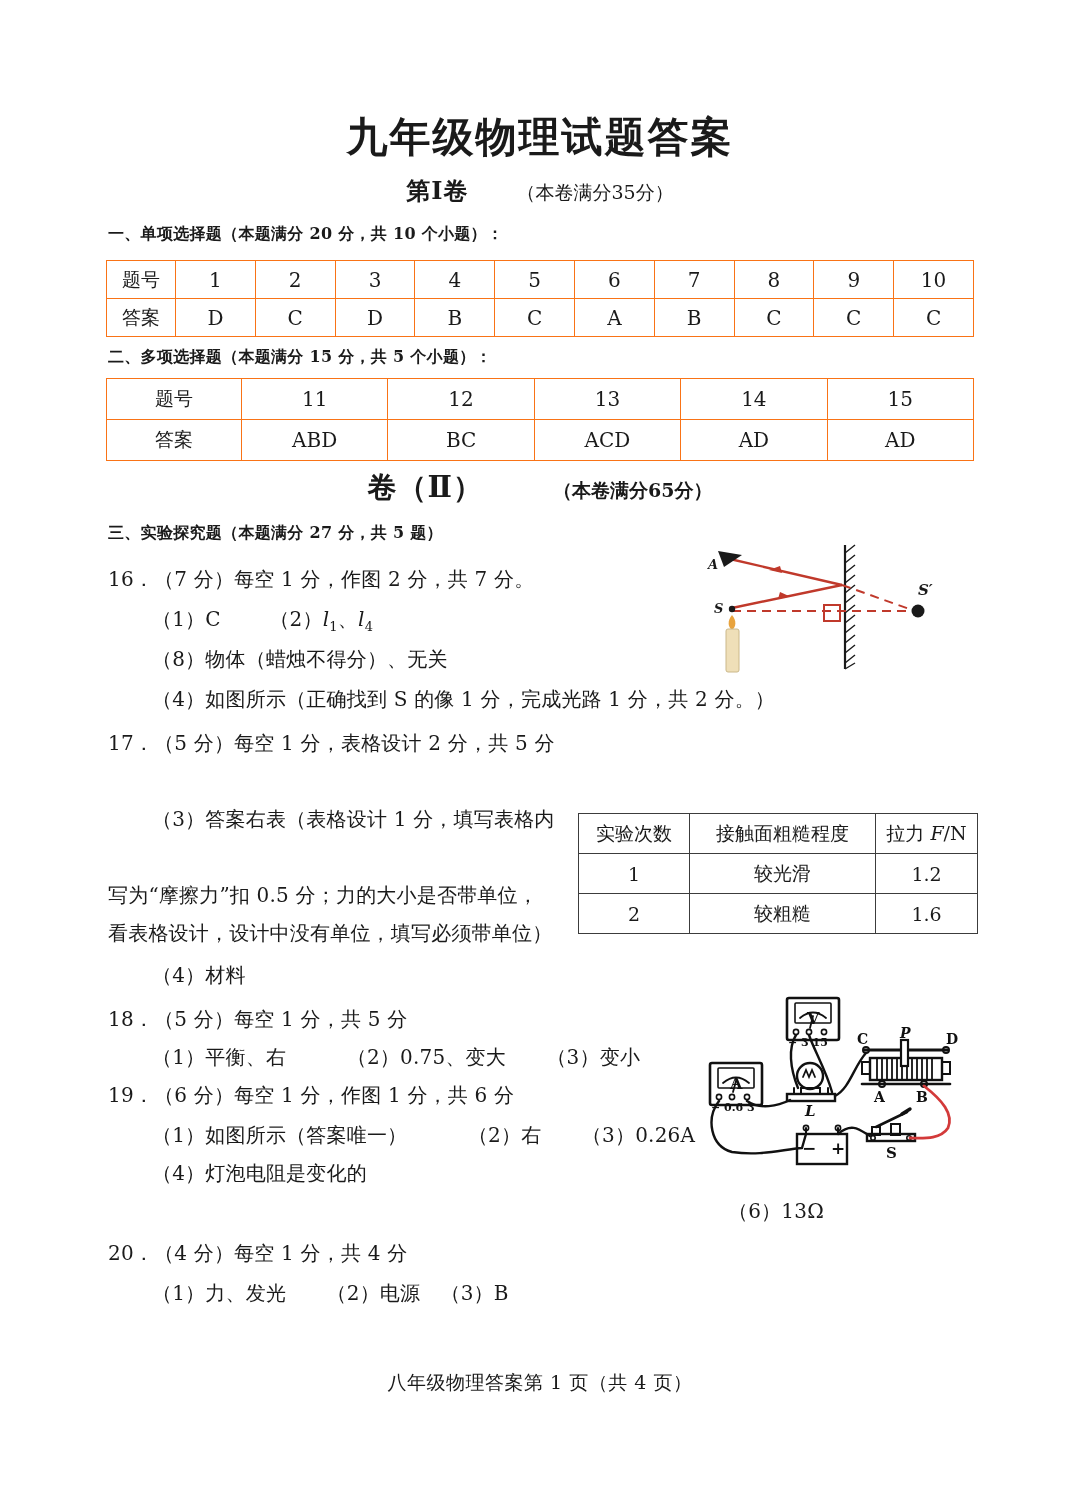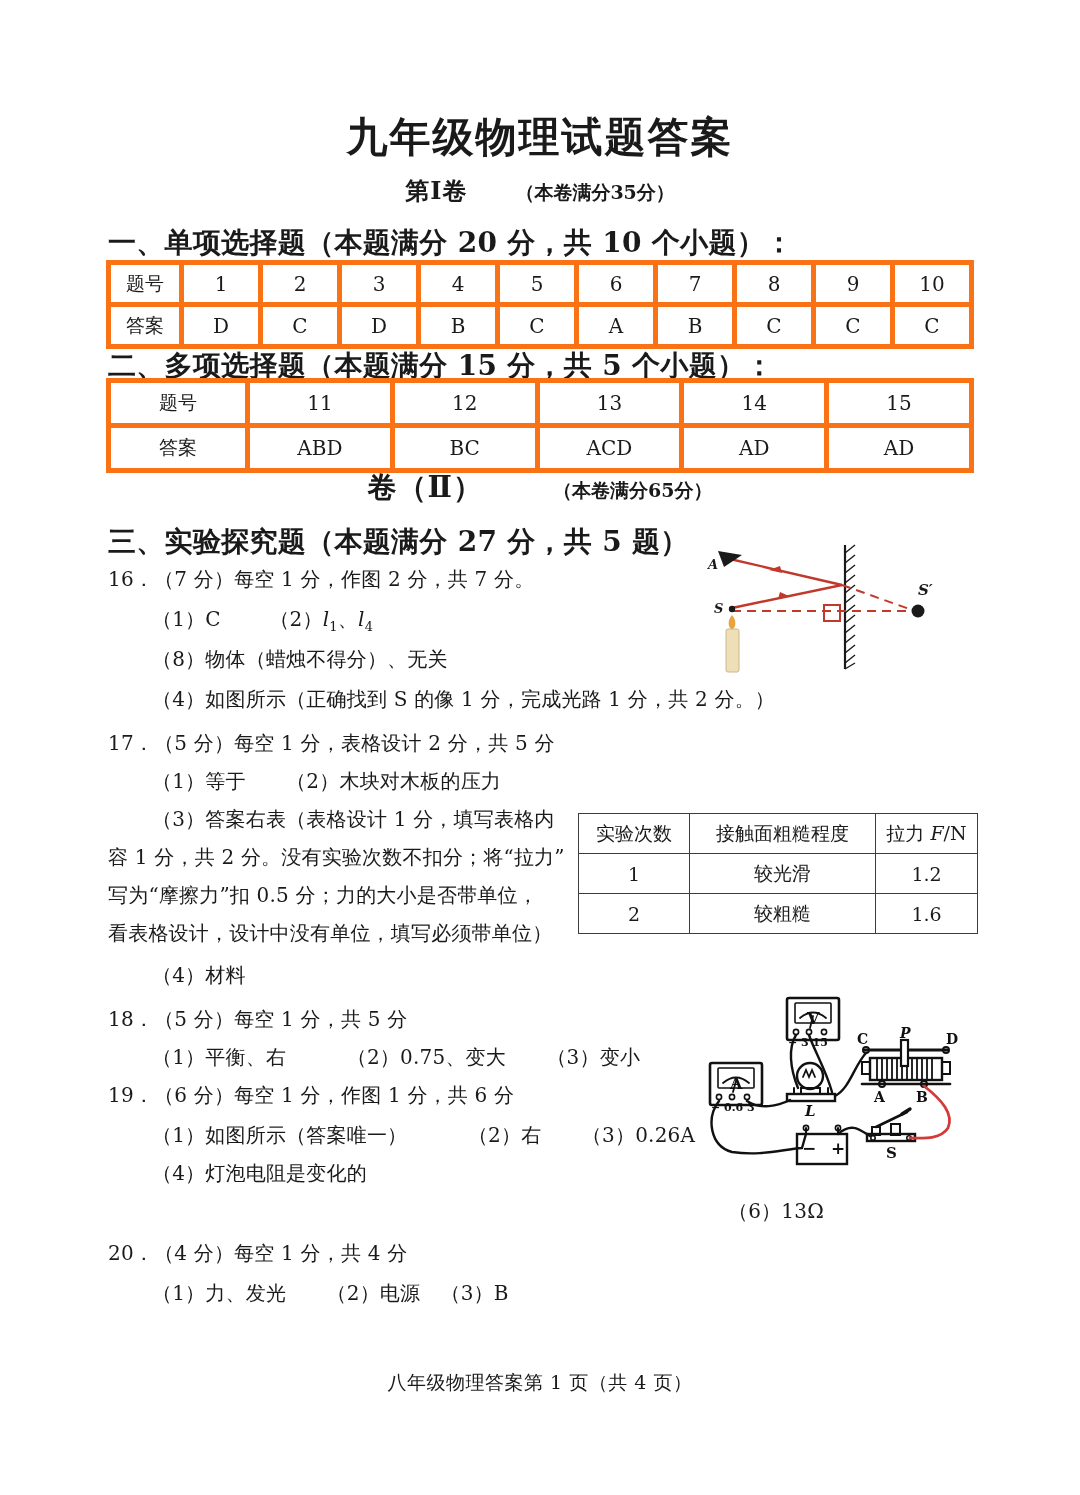--- a/index.html
+++ b/index.html
@@ -41,44 +41,44 @@
     width: 1080px;
     text-align: center;
   }
   .juan1-label {
     font-size: 24px;
     font-weight: bold;
     letter-spacing: 1px;
   }
   .juan1-score {
     font-size: 19px;
-    font-weight: bold;
+    font-weight: normal;
     margin-left: 48px;
     letter-spacing: 0px;
   }
 
   .sec-heading {
     position: absolute;
-    font-size: 28px;
+    font-size: 16px;
     font-weight: bold;
     letter-spacing: 0.3px;
     white-space: nowrap;
   }
   .sec-heading-1 { left: 108px; top: 224px; }
   .sec-heading-2 { left: 108px; top: 347px; }
   .sec-heading-3 { left: 108px; top: 523px; }
 
   
   table.ansTable {
     position: absolute;
     border-collapse: collapse;
     table-layout: fixed;
   }
   table.ansTable td {
-    border: 5px solid #f97316;
+    border: 1px solid #f97316;
     text-align: center;
     font-size: 20px;
     font-family: "DejaVu Serif", "Liberation Serif", serif;
     padding: 0;
   }
 
   #table-single {
     left: 106px;
     top: 260px;
     width: 868px;
@@ -289,23 +289,21 @@
 
       <path d="M42,82 C37,88 38,94 42,97 C46,94 47,88 42,82 z" fill="#e8a33d"></path>
       <rect x="36" y="96" width="13" height="43" rx="2" fill="#efdfb8" stroke="#cbb88a" stroke-width="1"></rect>
 
       <circle cx="228" cy="78" r="6.5" fill="#1a1a1a"></circle>
       <text x="228" y="62" font-family="DejaVu Serif, serif" font-size="15" font-style="italic" font-weight="bold" fill="#1a1a1a">S′</text>
     </svg>
   </div>
 
   <div class="line" style="left:108px; top:730px;">17．（5 分）每空 1 分，表格设计 2 分，共 5 分</div>
-  <div class="line" style="left:152px; top:768px;">（1）等于　　（2）木块对木板的压力</div>
   <div class="line" style="left:152px; top:806px;">（3）答案右表（表格设计 1 分，填写表格内</div>
-  <div class="line" style="left:108px; top:844px;">容 1 分，共 2 分。没有实验次数不扣分；将“拉力”</div>
   <div class="line" style="left:108px; top:882px;">写为“摩擦力”扣 0.5 分；力的大小是否带单位，</div>
   <div class="line" style="left:108px; top:920px;">看表格设计，设计中没有单位，填写必须带单位）</div>
   <div class="line" style="left:152px; top:962px;">（4）材料</div>
 
   <table id="table-exp">
     <tbody>
         <tr>
       <td class="c0">实验次数</td>
       <td class="c1">接触面粗糙程度</td>
       <td class="c2"><span>拉力</span> <span class="ital">F</span><span>/N</span></td>

